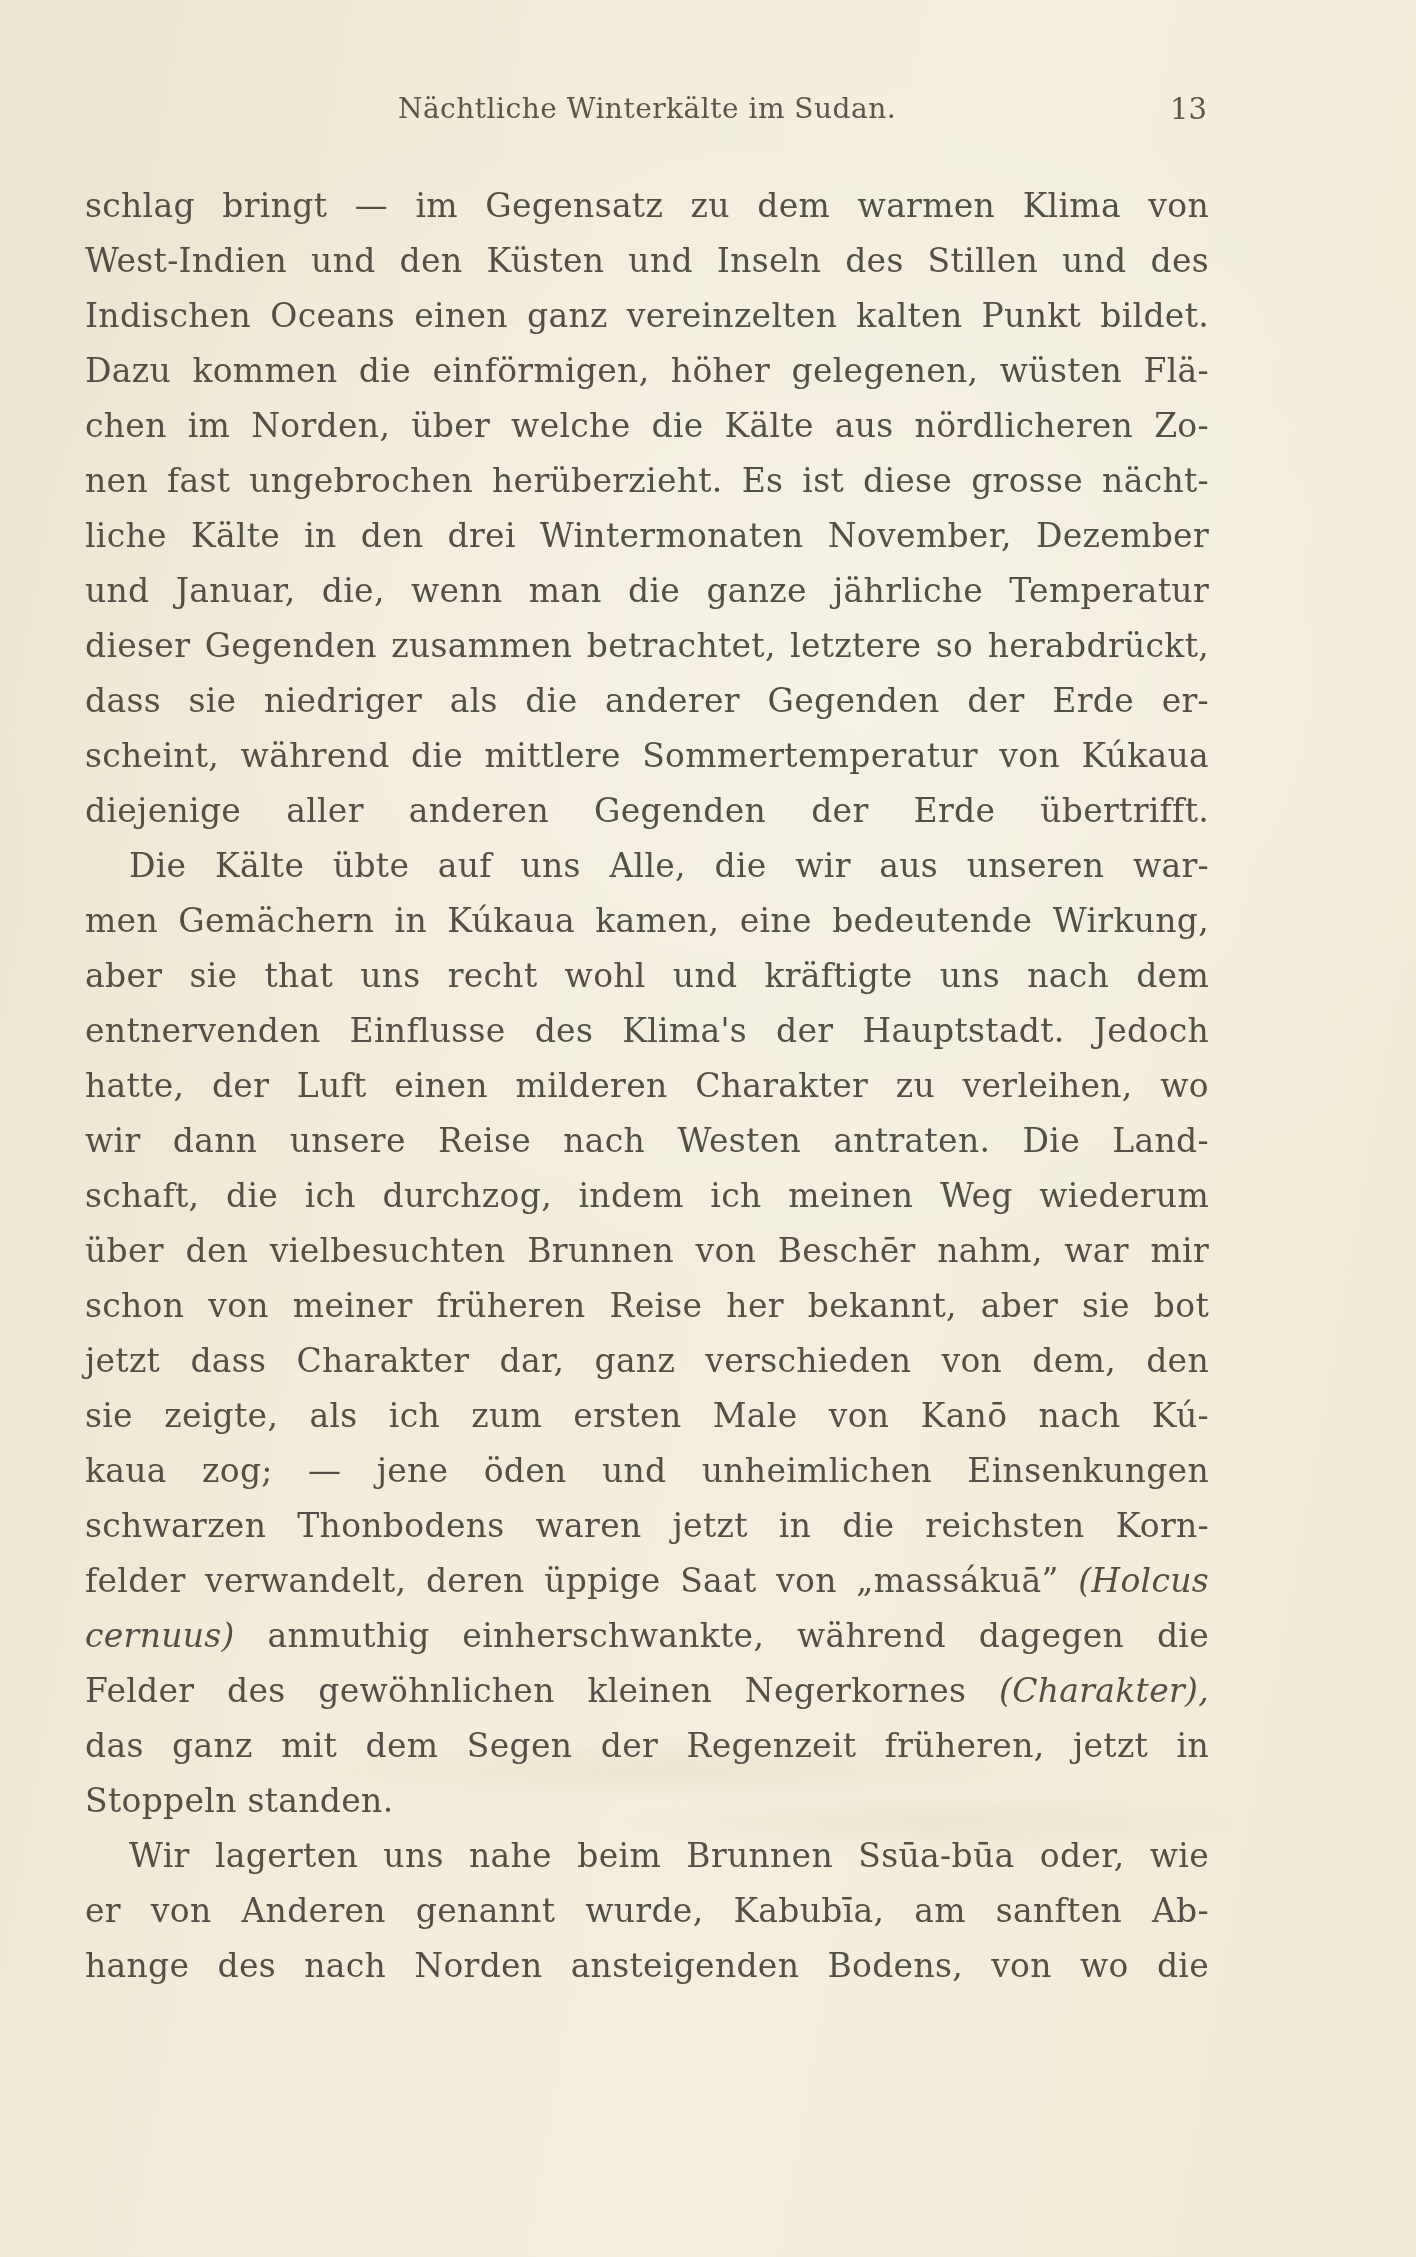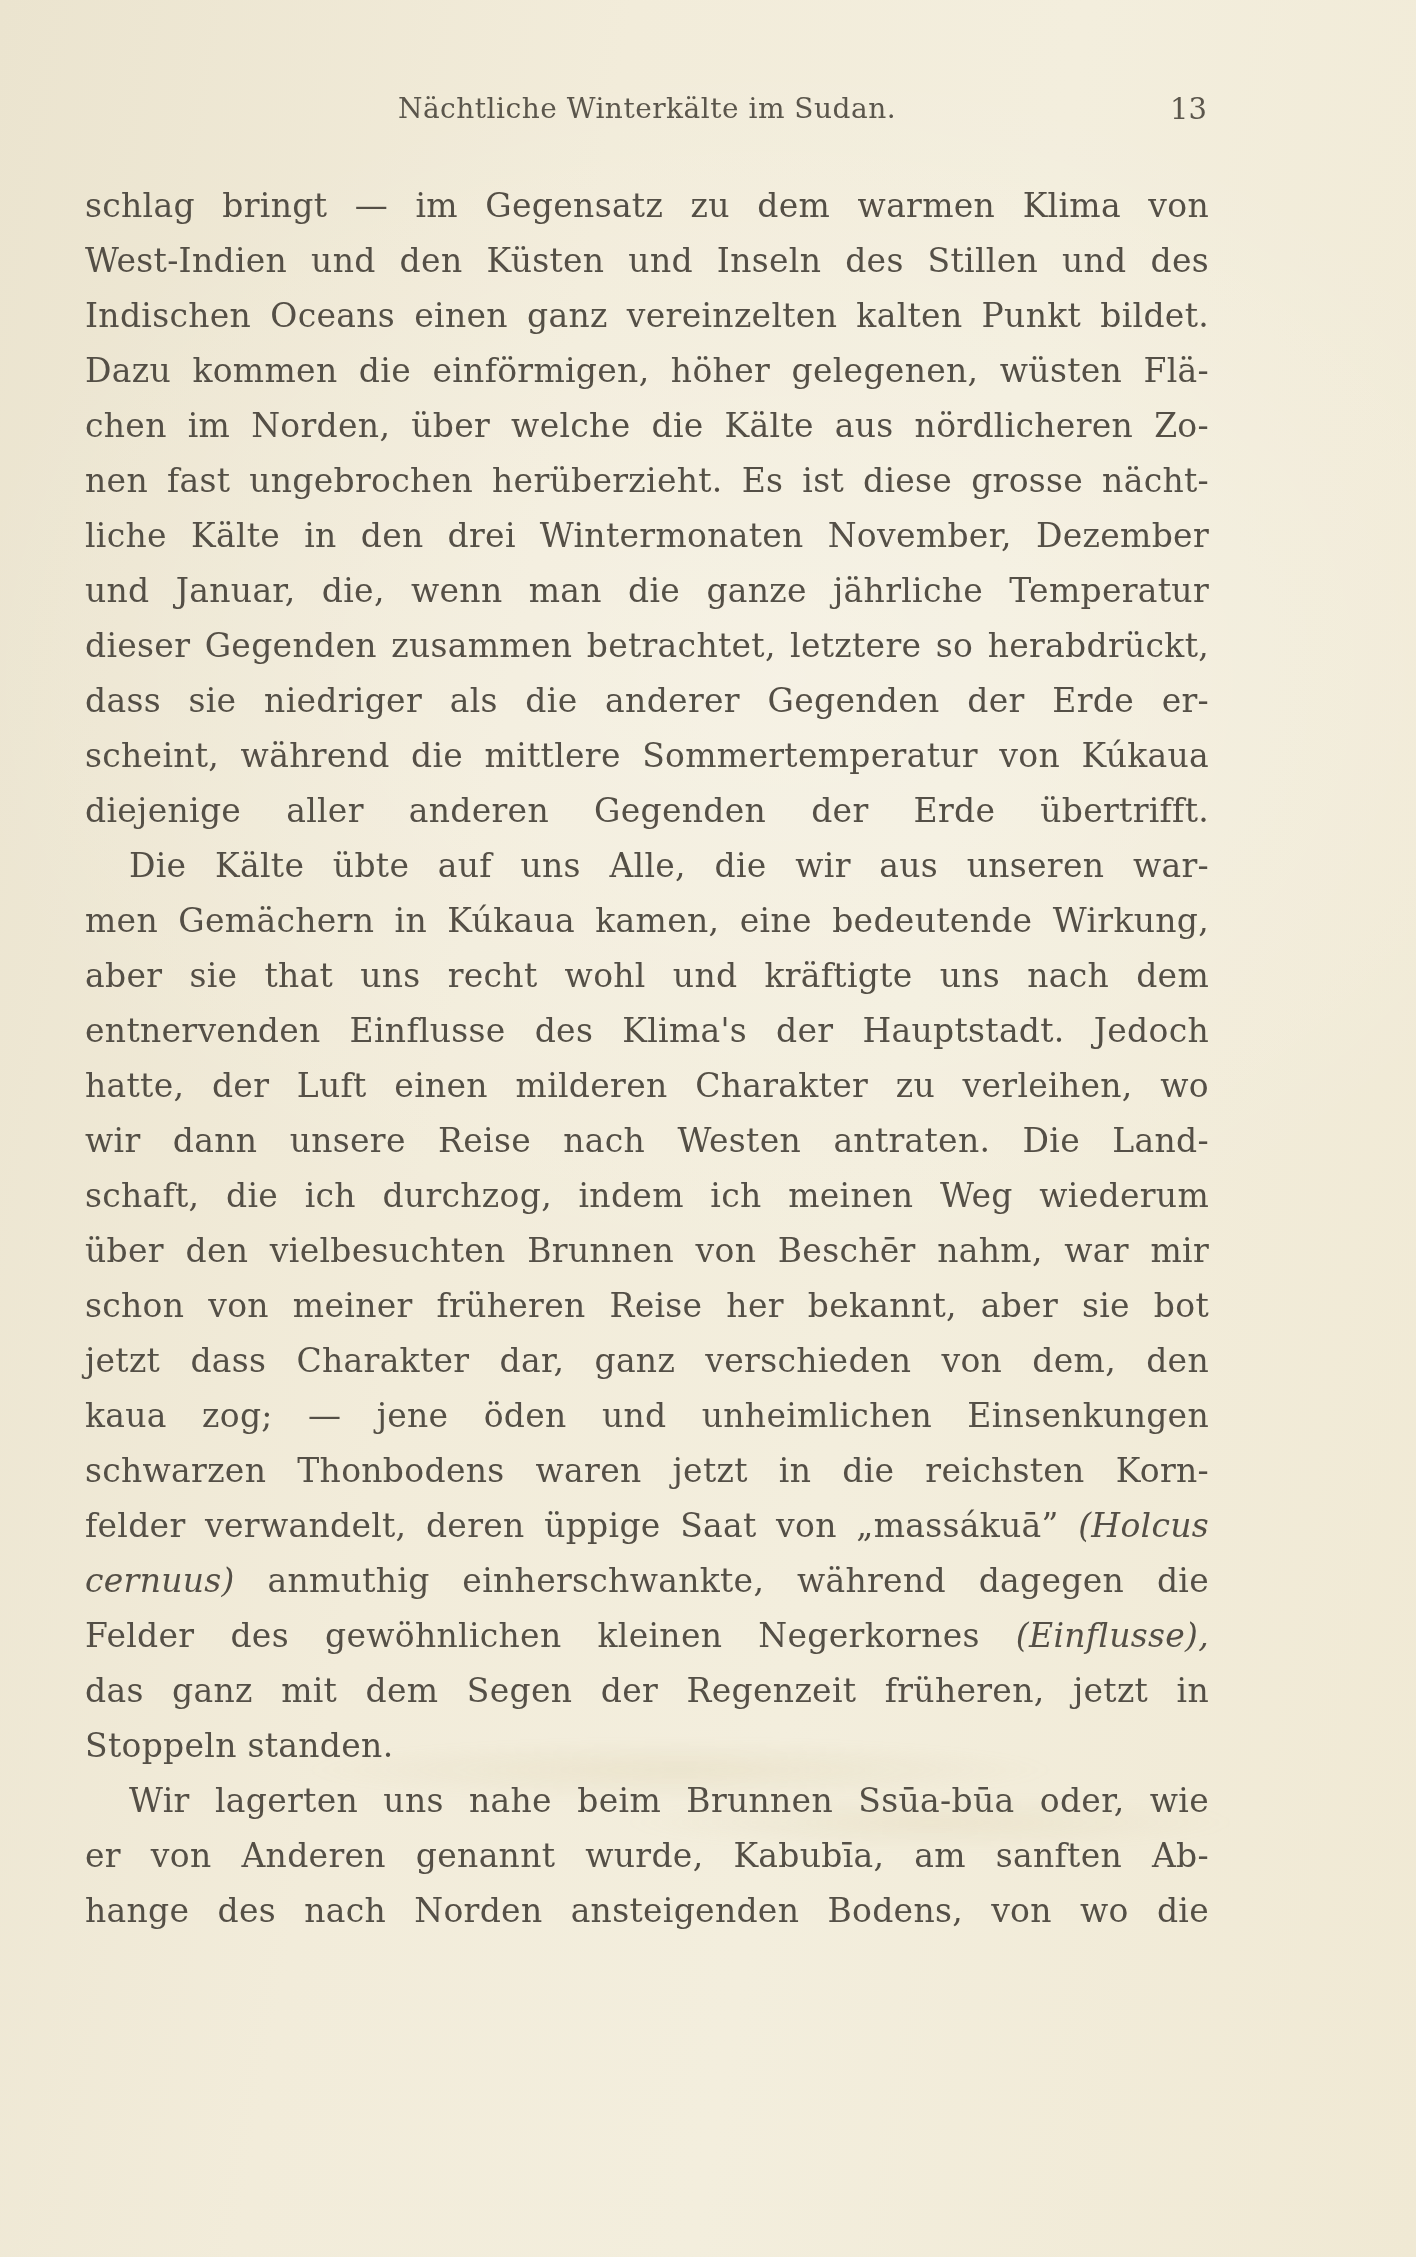--- a/index.html
+++ b/index.html
@@ -96,25 +96,26 @@
         <div class="line indent"><span>Die Kälte übte auf uns Alle, die wir aus unseren war-</span></div>
         <div class="line"><span>men Gemächern in Kúkaua kamen, eine bedeutende Wirkung,</span></div>
         <div class="line"><span>aber sie that uns recht wohl und kräftigte uns nach dem</span></div>
         <div class="line"><span>entnervenden Einflusse des Klima's der Hauptstadt. Jedoch</span></div>
         <div class="line"><span>hatte, der Luft einen milderen Charakter zu verleihen, wo</span></div>
         <div class="line"><span>wir dann unsere Reise nach Westen antraten. Die Land-</span></div>
         <div class="line"><span>schaft, die ich durchzog, indem ich meinen Weg wiederum</span></div>
         <div class="line"><span>über den vielbesuchten Brunnen von Beschēr nahm, war mir</span></div>
         <div class="line"><span>schon von meiner früheren Reise her bekannt, aber sie bot</span></div>
         <div class="line"><span>jetzt dass Charakter dar, ganz verschieden von dem, den</span></div>
+        <div class="line"><span>sie zeigte, als ich zum ersten Male von Kanō nach Kú-</span></div>
         <div class="line"><span>kaua zog; — jene öden und unheimlichen Einsenkungen</span></div>
         <div class="line"><span>schwarzen Thonbodens waren jetzt in die reichsten Korn-</span></div>
         <div class="line"><span>felder verwandelt, deren üppige Saat von „massákuā” </span><span class="it">(Holcus</span></div>
         <div class="line"><span class="it">cernuus)</span><span> anmuthig einherschwankte, während dagegen die</span></div>
-        <div class="line"><span>Felder des gewöhnlichen kleinen Negerkornes </span><span class="it">(Einflusse),</span></div>
+        <div class="line"><span>Felder des gewöhnlichen kleinen Negerkornes </span><span class="it">(Charakter),</span></div>
         <div class="line"><span>das ganz mit dem Segen der Regenzeit früheren, jetzt in</span></div>
         <div class="line flush"><span>Stoppeln standen.</span></div>
         <div class="line indent"><span>Wir lagerten uns nahe beim Brunnen Ssūa-būa oder, wie</span></div>
         <div class="line"><span>er von Anderen genannt wurde, Kabubīa, am sanften Ab-</span></div>
         <div class="line"><span>hange des nach Norden ansteigenden Bodens, von wo die</span></div>
       </div>
   </div>
 </div>
 
 </body></html>

